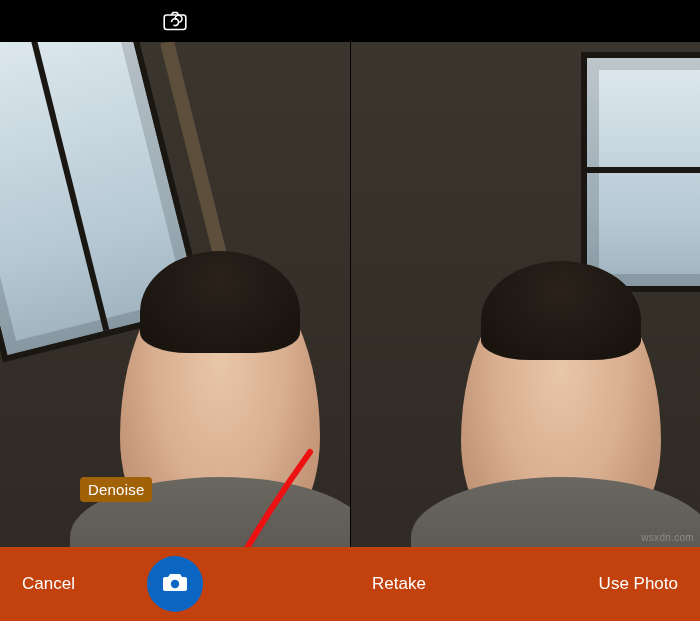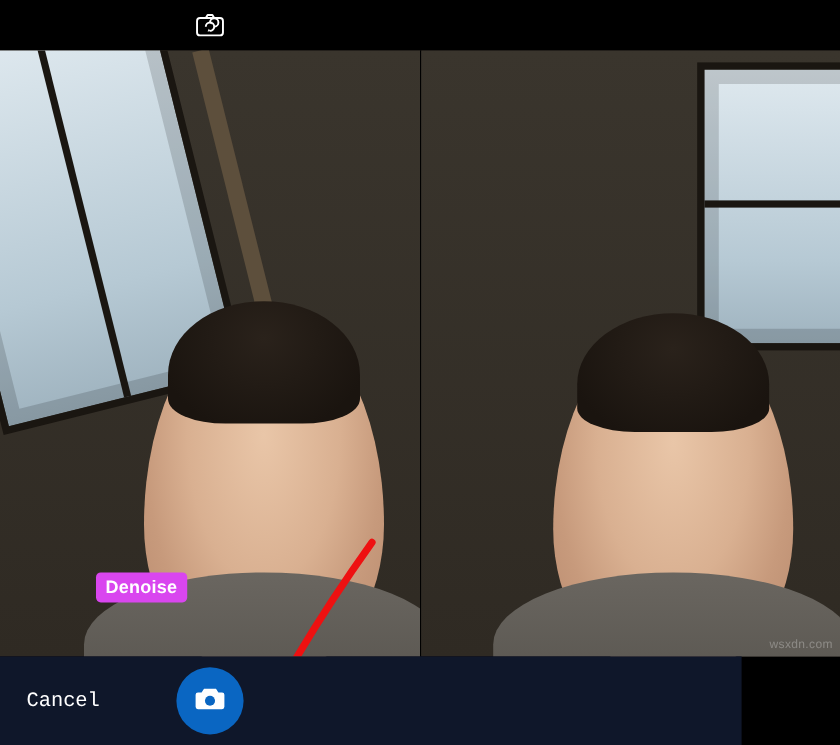--- a/index.html
+++ b/index.html
@@ -50,34 +50,34 @@
       background: radial-gradient(ellipse at 50% 30%, #2a221b 0%, #1a140f 80%);
       border-radius: 50% 50% 30% 30% / 60% 60% 20% 20%;
     }
     .shoulders {
       position:absolute; bottom:-40px; left:-50px; right:-50px; height:120px;
       background: linear-gradient(180deg,#6a6660 0%, #55524c 100%);
       border-radius: 50% 50% 0 0;
     }
     .badge {
       position:absolute;
-      background:#d946ef;
+      background:#a16207;
       color:#fff;
       font-size:15px;
-      font-weight:700;
+      font-weight:400;
       padding:4px 8px;
       border-radius:4px;
       letter-spacing:0.2px;
       text-align:right;
     }
     .badge-denoise { left:80px; bottom:45px; }
     .bottom-bar {
-      position:absolute; left:0; bottom:0; width:618px; height:74px;
-      background:#0f172a;
-      display:flex; align-items:center;font-family:Liberation Mono, monospace;
+      position:absolute; left:0; bottom:0; width:700px; height:74px;
+      background:#c2410c;
+      display:flex; align-items:center;
     }
     .bb-left { width:350px; height:100%; display:flex; align-items:center; position:relative;}
     .bb-right { width:350px; height:100%; display:flex; align-items:center; justify-content:space-between; padding:0 22px;}
     .cancel { color:#fff; font-size:17px; font-weight:300; margin-left:22px; cursor:pointer;}
     .shutter {
       width:56px; height:56px; border-radius:50%;
       background:#0a66c2;
       display:flex; align-items:center; justify-content:center;
       position:absolute; left:50%; transform:translateX(-50%);
       cursor:pointer;
@@ -145,15 +145,19 @@
     <span class="cancel">Cancel</span>
     <div class="shutter">
       <span>
         <svg viewBox="0 0 26 22">
           <path d="M3 6 h3 l2 -3 h10 l2 3 h3 a2 2 0 0 1 2 2 v10 a2 2 0 0 1 -2 2 h-20 a2 2 0 0 1 -2 -2 v-10 a2 2 0 0 1 2 -2 z" fill="#fff"></path>
           <circle cx="13" cy="13" r="4.2" fill="#0a66c2"></circle>
         </svg>
       </span>
     </div>
   </div>
+  <div class="bb-right">
+    <span class="retake">Retake</span>
+    <span class="usephoto">Use Photo</span>
+  </div>
 </div>
 
 <div class="watermark">wsxdn.com</div>
 
 </body></html>

